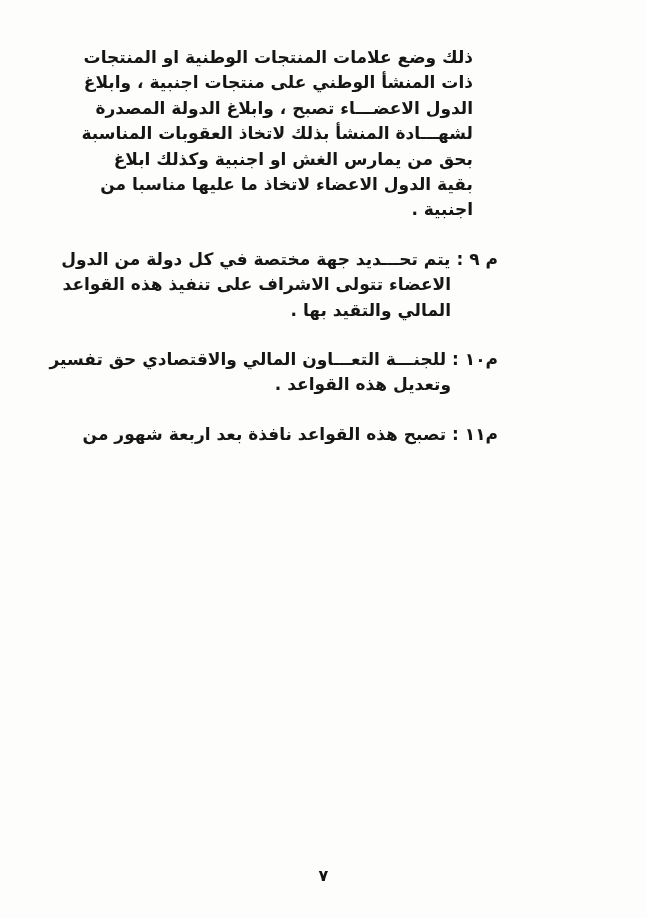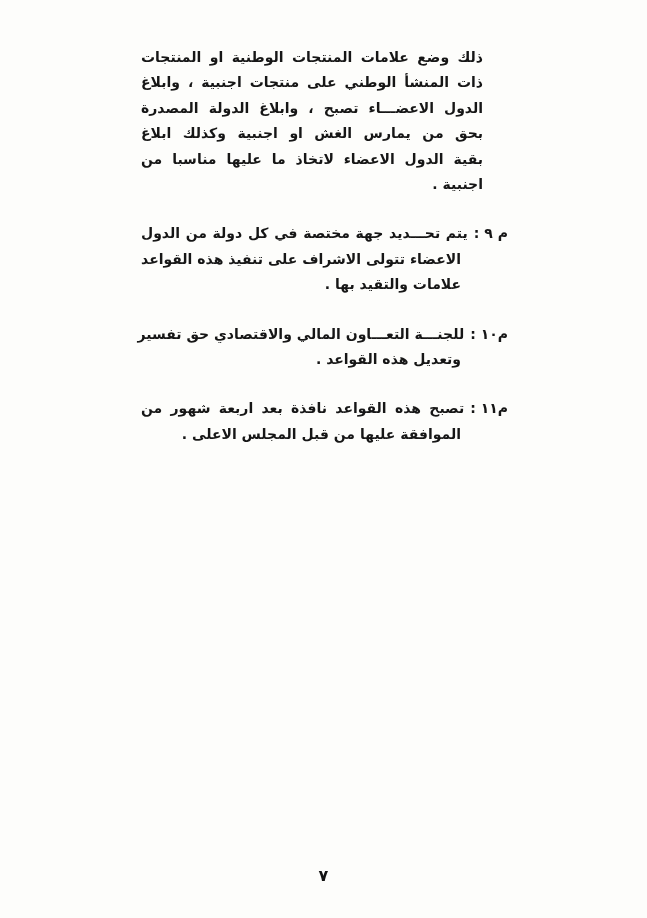--- a/index.html
+++ b/index.html
@@ -17,24 +17,24 @@
     width: 647px;
     height: 918px;
     background: #fdfdfb;
     font-family: "DejaVu Sans", sans-serif;
     color: #161616;
     font-weight: bold;
   }
   .text-block {
     position: absolute;
     top: 45px;
-    right: 139px;
+    right: 149px;
     width: 367px;
     direction: rtl;
-    font-size: 14px;
+    font-size: 17px;
     line-height: 25.4px;
     letter-spacing: 0px;
   }
   .line {
     white-space: nowrap;
     text-align: center;
   }
   .line.just {
     text-align: justify;
     text-align-last: justify;
@@ -83,53 +83,51 @@
 <body>
 
 <div class="page">
 
   <div class="text-block">
 
     <div class="para intro">
       <div class="line just">ذلك وضع علامات المنتجات الوطنية او المنتجات</div>
       <div class="line just">ذات المنشأ الوطني على منتجات اجنبية ، وابلاغ</div>
       <div class="line just">الدول الاعضـــاء تصبح ، وابلاغ الدولة المصدرة</div>
+      <div class="line just">لشهـــادة المنشأ بذلك لاتخاذ العقوبات المناسبة</div>
       <div class="line just">بحق من يمارس الغش او اجنبية وكذلك ابلاغ</div>
       <div class="line just">بقية الدول الاعضاء لاتخاذ ما عليها مناسبا من</div>
       <div class="line last">اجنبية .</div>
     </div>
 
     <div class="article">
       <div class="first-line">
         <span class="marker">م ٩ :</span>
         <span class="ftext">يتم تحـــديد جهة مختصة في كل دولة من الدول</span>
       </div>
       <div class="body">
         <div class="line">الاعضاء تتولى الاشراف على تنفيذ هذه القواعد</div>
-        <div class="line last">علامات والتقيد بها .</div>
+        <div class="line last">المالي والتقيد بها .</div>
       </div>
     </div>
 
     <div class="article">
       <div class="first-line">
         <span class="marker">م١٠ :</span>
         <span class="ftext">للجنـــة التعـــاون المالي والاقتصادي حق تفسير</span>
       </div>
       <div class="body">
         <div class="line last">وتعديل هذه القواعد .</div>
       </div>
     </div>
 
     <div class="article">
       <div class="first-line">
         <span class="marker">م١١ :</span>
         <span class="ftext">تصبح هذه القواعد نافذة بعد اربعة شهور من</span>
       </div>
-      <div class="body">
-        <div class="line last">الموافقة عليها من قبل المجلس الاعلى .</div>
-      </div>
     </div>
 
   </div>
 
   <div class="page-number">٧</div>
 
 </div>
 
 </body></html>

